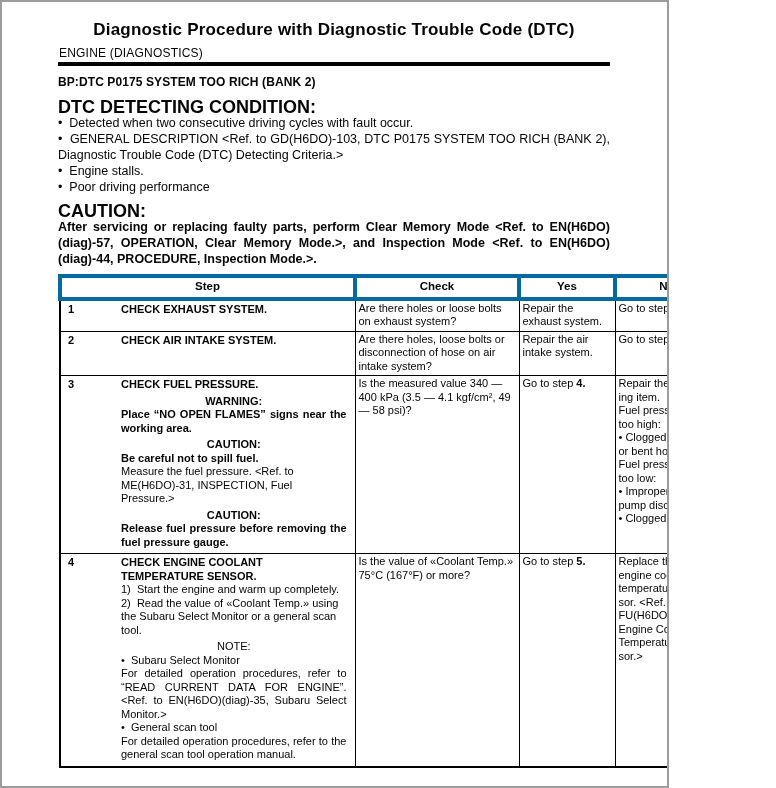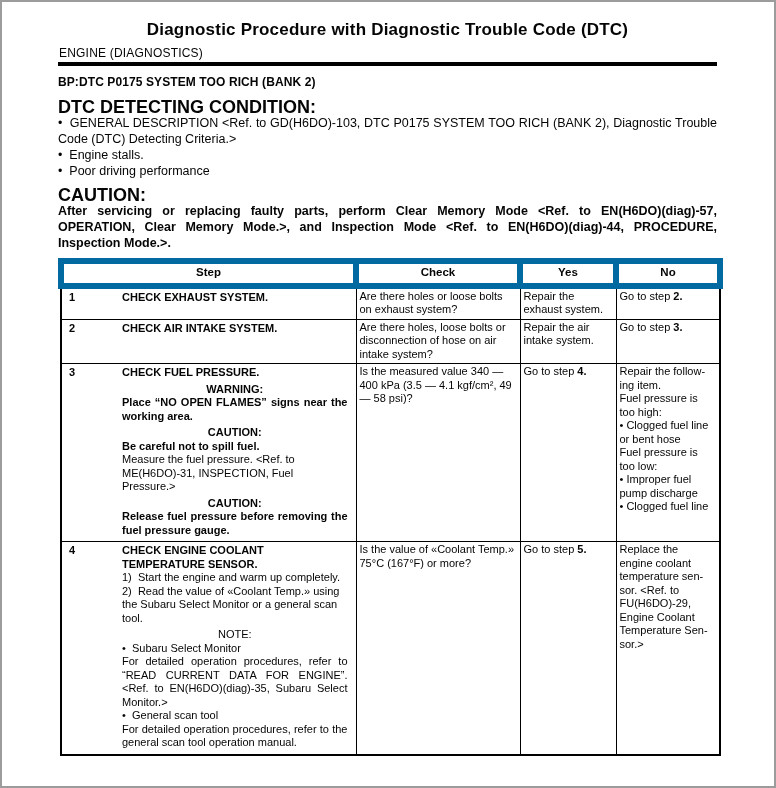--- a/index.html
+++ b/index.html
@@ -1,18 +1,18 @@
 <!DOCTYPE html>
 <html><head>
 <meta charset="utf-8">
 <style>
   html,body { margin:0; padding:0; background:#ffffff; }
   .page {
     position:relative;
-    width:776px; height:788px;
+    width:669px; height:788px;
     box-sizing:border-box;
     border:2px solid #9c9c9c;
     background:#ffffff;
     color:#050505;
     font-family:"Liberation Sans","DejaVu Sans",sans-serif;
     padding:18px 57px 0 56px;
     overflow:hidden;
   }
   .title {
     font-size:17px; font-weight:700; text-align:center;
@@ -27,21 +27,21 @@
   .bullet::before { content:"\2022\a0\a0"; }
   .jt { text-align:justify; }
   .caution-text { font-size:12.5px; font-weight:700; line-height:16px; margin:0 0 7px 0; }
 
   table.diag {
     width:659px; table-layout:fixed; border-collapse:collapse;
     border:2px solid #000; font-size:11px; line-height:13.5px;
   }
   .c-step { width:295px; } .c-check { width:164px; } .c-yes { width:96px; } .c-no { width:104px; }
   table.diag th {
-    border:6px solid #0369a1; font-size:11.5px; font-weight:700;
+    border:4px solid #0369a1; font-size:11.5px; font-weight:700;
     padding:2px 2px 3px 2px; text-align:center;
   }
   table.diag td { border:1px solid #000; vertical-align:top; padding:1px 3px 2px 3px; }
   td.stepcell { padding:0; }
   .step-inner { display:flex; }
   .step-num { flex:none; width:53px; padding:1px 0 0 4px; font-weight:700; }
   .step-body { flex:1 1 auto; padding:1px 5px 2px 0; }
   .t-bold { font-weight:700; }
   .grp { margin-top:3px;text-align:center; }
   .preline { white-space:pre-line; }
@@ -52,20 +52,21 @@
 <body>
 
 <div class="page">
 
   <div class="title">Diagnostic Procedure with Diagnostic Trouble Code (DTC)</div>
   <div class="section">ENGINE (DIAGNOSTICS)</div>
   <div class="rule"></div>
   <div class="heading">BP:DTC P0175 SYSTEM TOO RICH (BANK 2)</div>
 
   <div class="label">DTC DETECTING CONDITION:</div>
+  <div class="bullet">Detected when two consecutive driving cycles with fault occur.</div>
   <div class="bullet jt">GENERAL DESCRIPTION &lt;Ref. to GD(H6DO)-103, DTC P0175 SYSTEM TOO RICH (BANK 2), Diagnostic Trouble Code (DTC) Detecting Criteria.&gt;</div>
 
   <div class="bullet">Engine stalls.</div>
   <div class="bullet">Poor driving performance</div>
 
   <div class="label caution-gap">CAUTION:</div>
   <div class="caution-text jt">After servicing or replacing faulty parts, perform Clear Memory Mode &lt;Ref. to EN(H6DO)(diag)-57, OPERATION, Clear Memory Mode.&gt;, and Inspection Mode &lt;Ref. to EN(H6DO)(diag)-44, PROCEDURE, Inspection Mode.&gt;.</div>
 
   <table class="diag">
     <colgroup>

